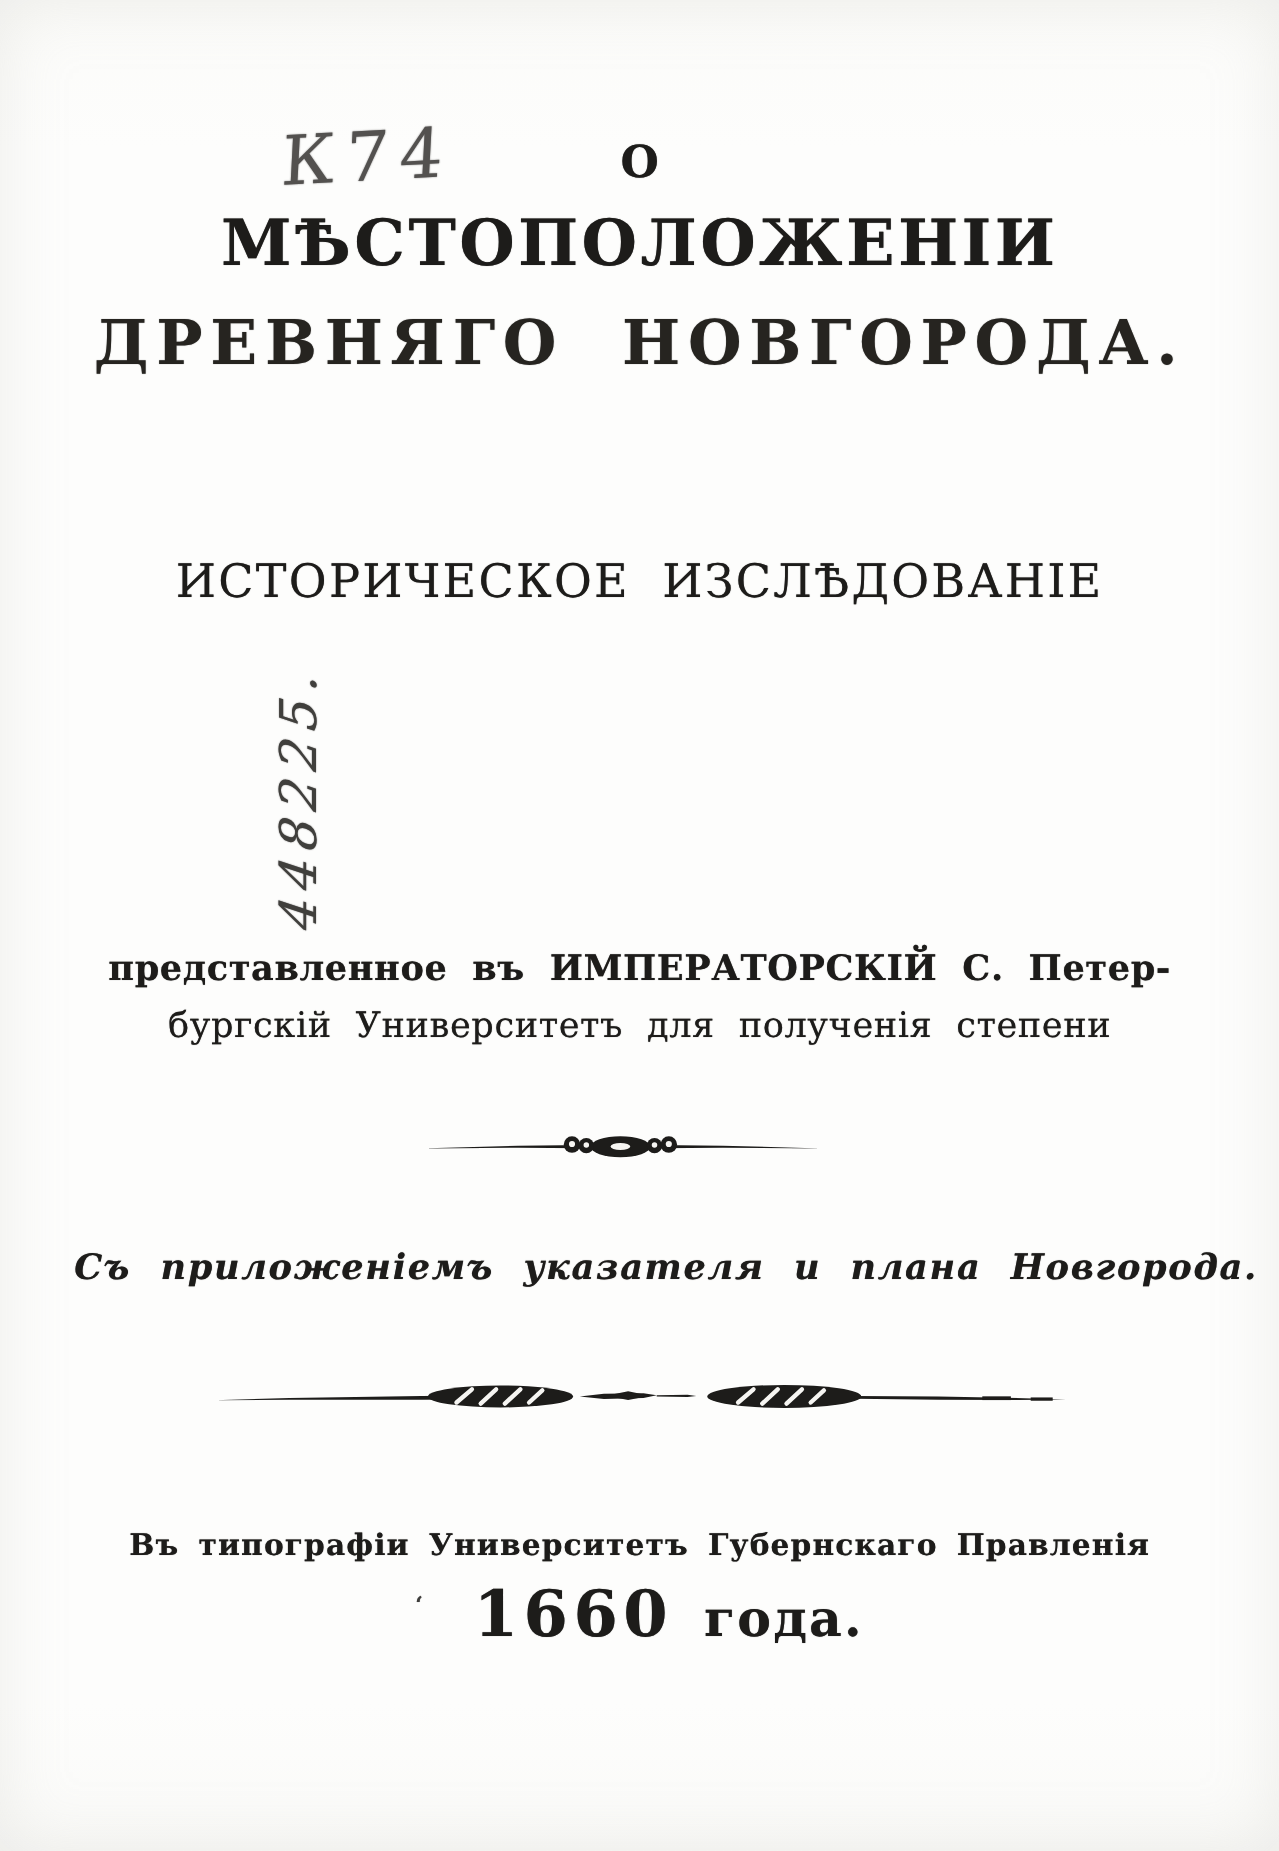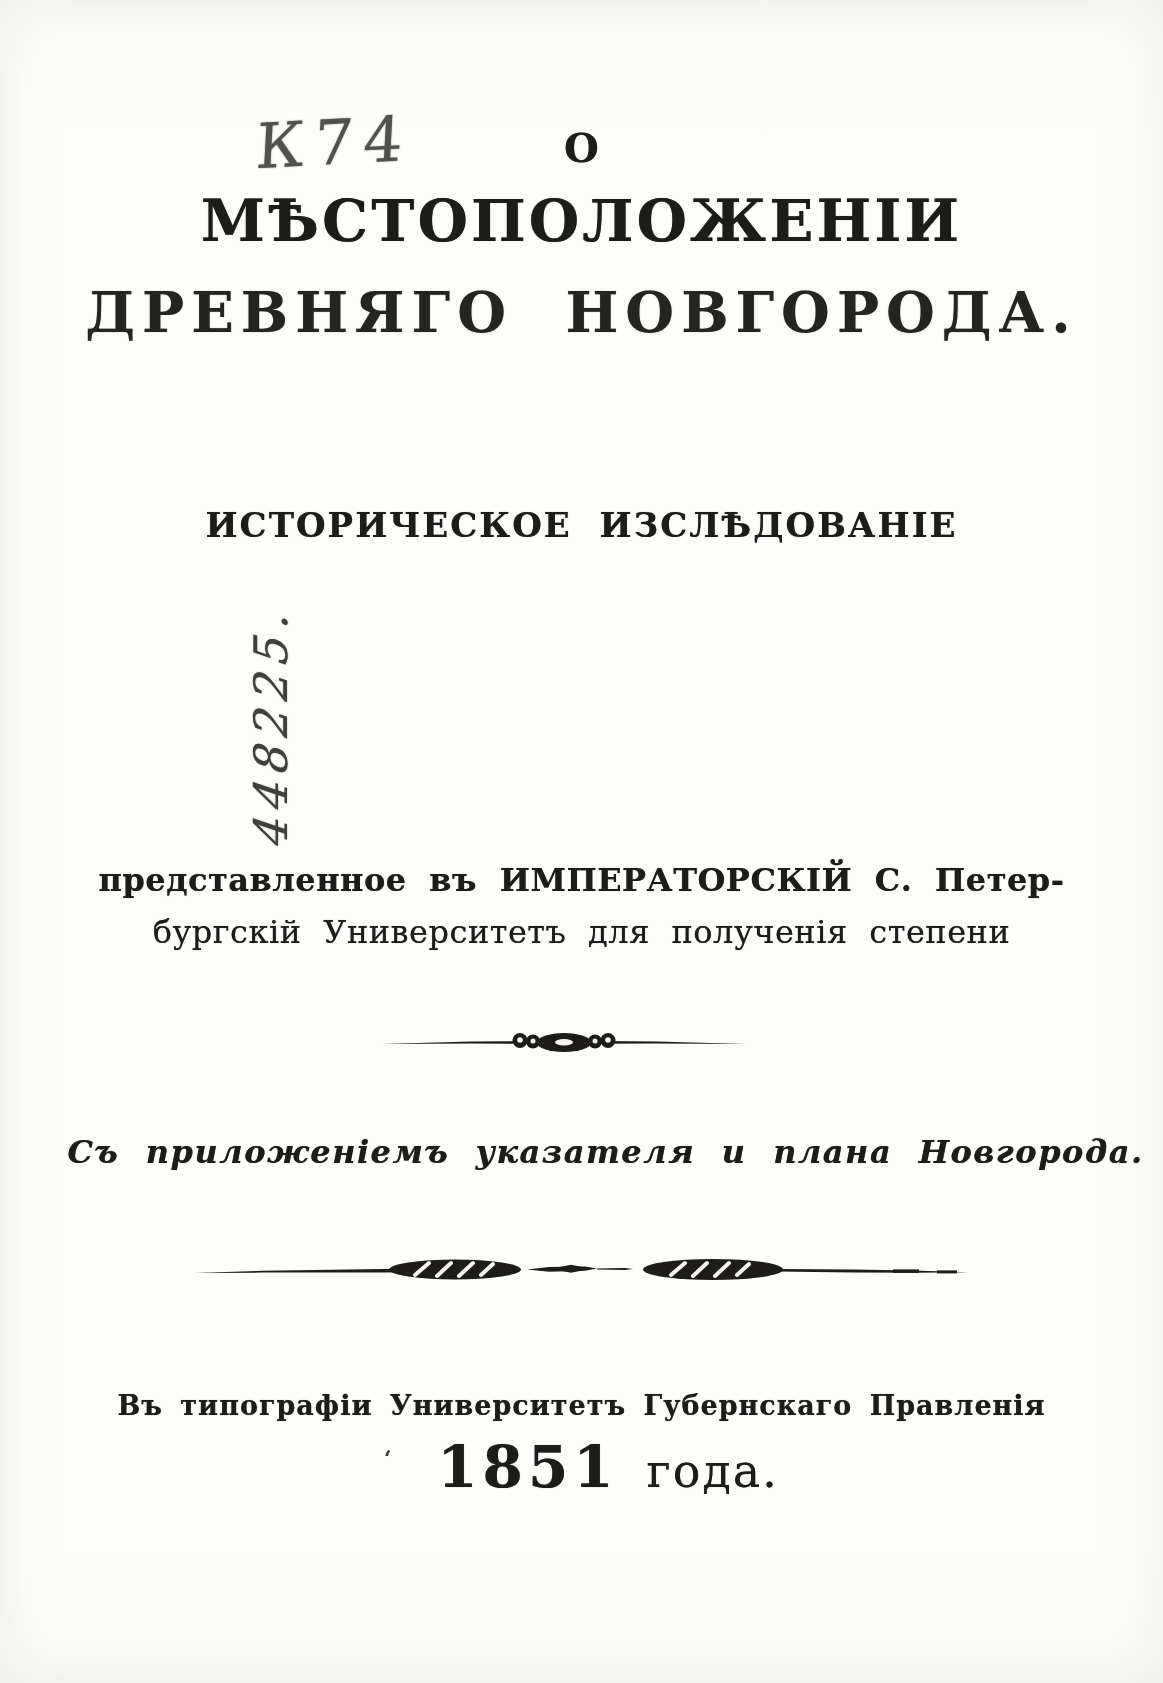--- a/index.html
+++ b/index.html
@@ -45,22 +45,22 @@
     top: 284px;
     font-size: 56px;
     font-weight: 700;
     letter-spacing: 7px;
     word-spacing: 26px;
     color: #262420;
     text-shadow: 0 0 1px rgba(38,36,32,0.55);
   }
   .genre {
     top: 508px;
-    font-size: 34px;
-    font-weight: 700;
+    font-size: 42px;
+    font-weight: 400;
     letter-spacing: 2px;
     word-spacing: 14px;
   }
   .author {
     top: 640px;
     font-size: 38px;
     font-weight: 700;
     font-style: italic;
     letter-spacing: 10px;
     word-spacing: 22px;
@@ -105,21 +105,21 @@
     margin-right: 46px;
     opacity: 0.85;
   }
   .year-number {
     font-size: 58px;
     font-weight: 700;
     letter-spacing: 5px;
   }
   .year-word {
     font-size: 46px;
-    font-weight: 400;
+    font-weight: 700;
     margin-left: 28px;
     letter-spacing: 2px;
   }
   
   .shelf-mark {
     position: absolute;
     left: 256px;
     top: 112px;
     font-size: 62px;
     font-weight: 400;
@@ -220,16 +220,16 @@
       <polygon points="584,13 660,13.6 720,14.6 776,16.2 720,16.8 660,16.4 584,15.6" fill="#1d1c1a"></polygon>
       <rect x="700" y="13.4" width="26" height="3.4" fill="#1d1c1a"></rect>
       <rect x="744" y="14.4" width="20" height="3" fill="#1d1c1a"></rect>
     </svg>
   </div>
 
 
   <div class="line publisher">Въ типографіи Университетъ Губернскаго Правленія</div>
 
   <div class="line year-line">
-    <span class="year-prefix">‘</span><span class="year-number">1851</span><span class="year-word">года.</span>
+    <span class="year-prefix">‘</span><span class="year-number">1660</span><span class="year-word">года.</span>
   </div>
 
 </div>
 
 </body></html>

